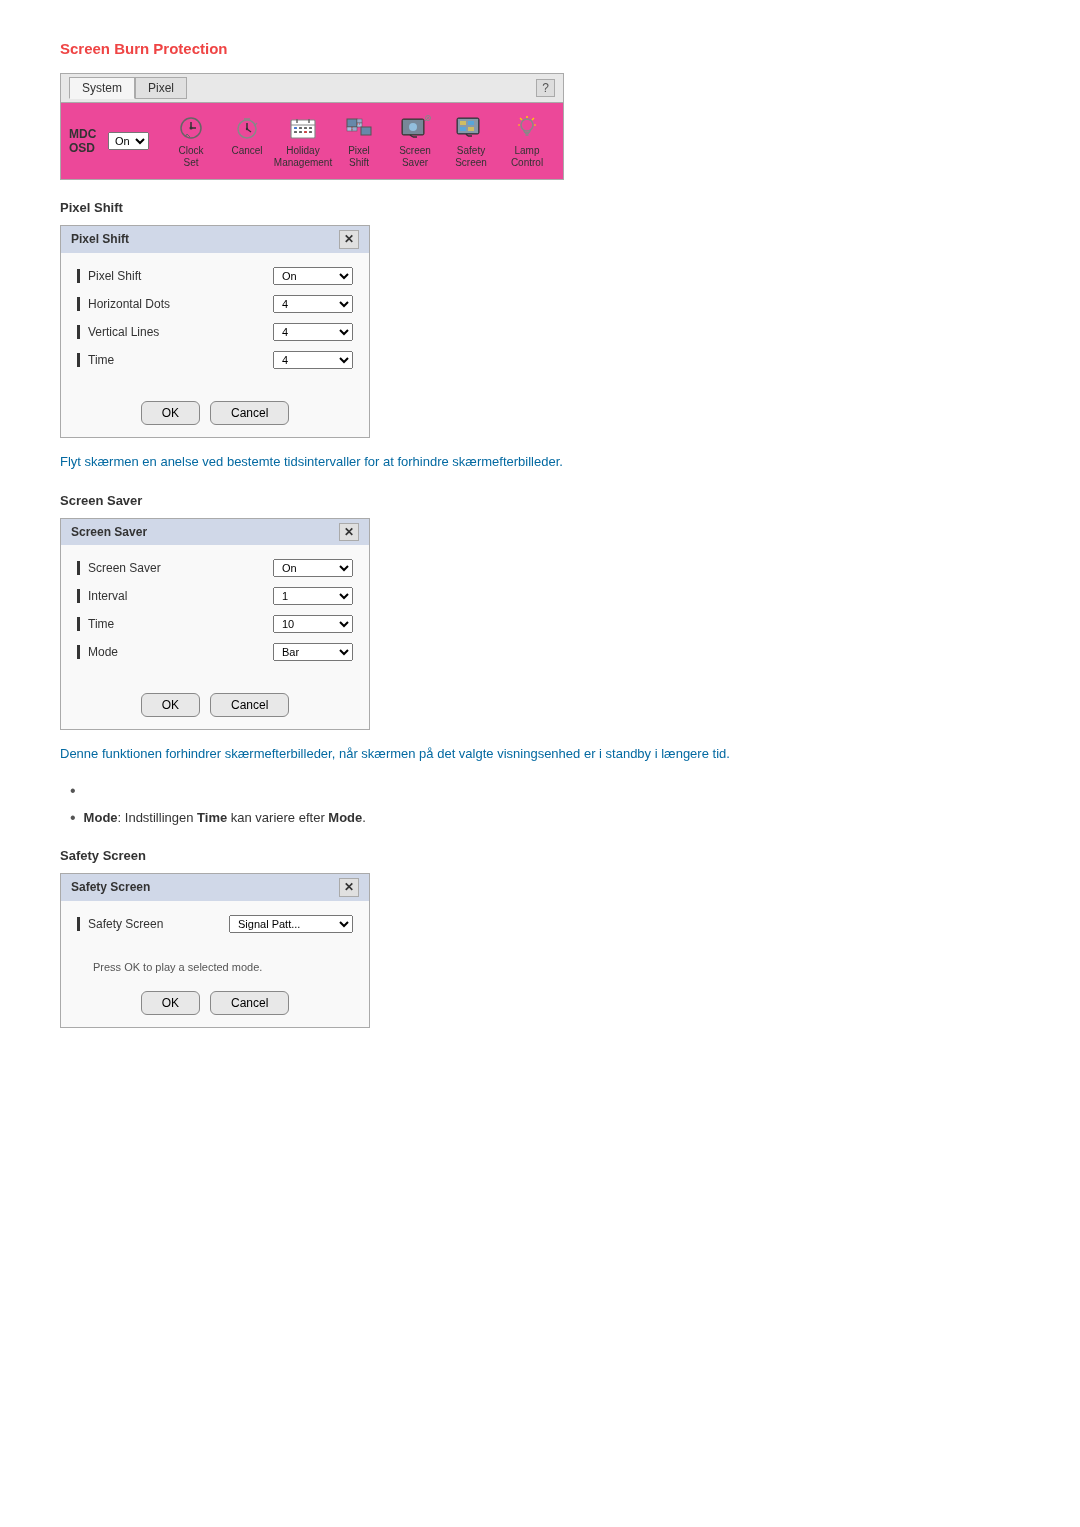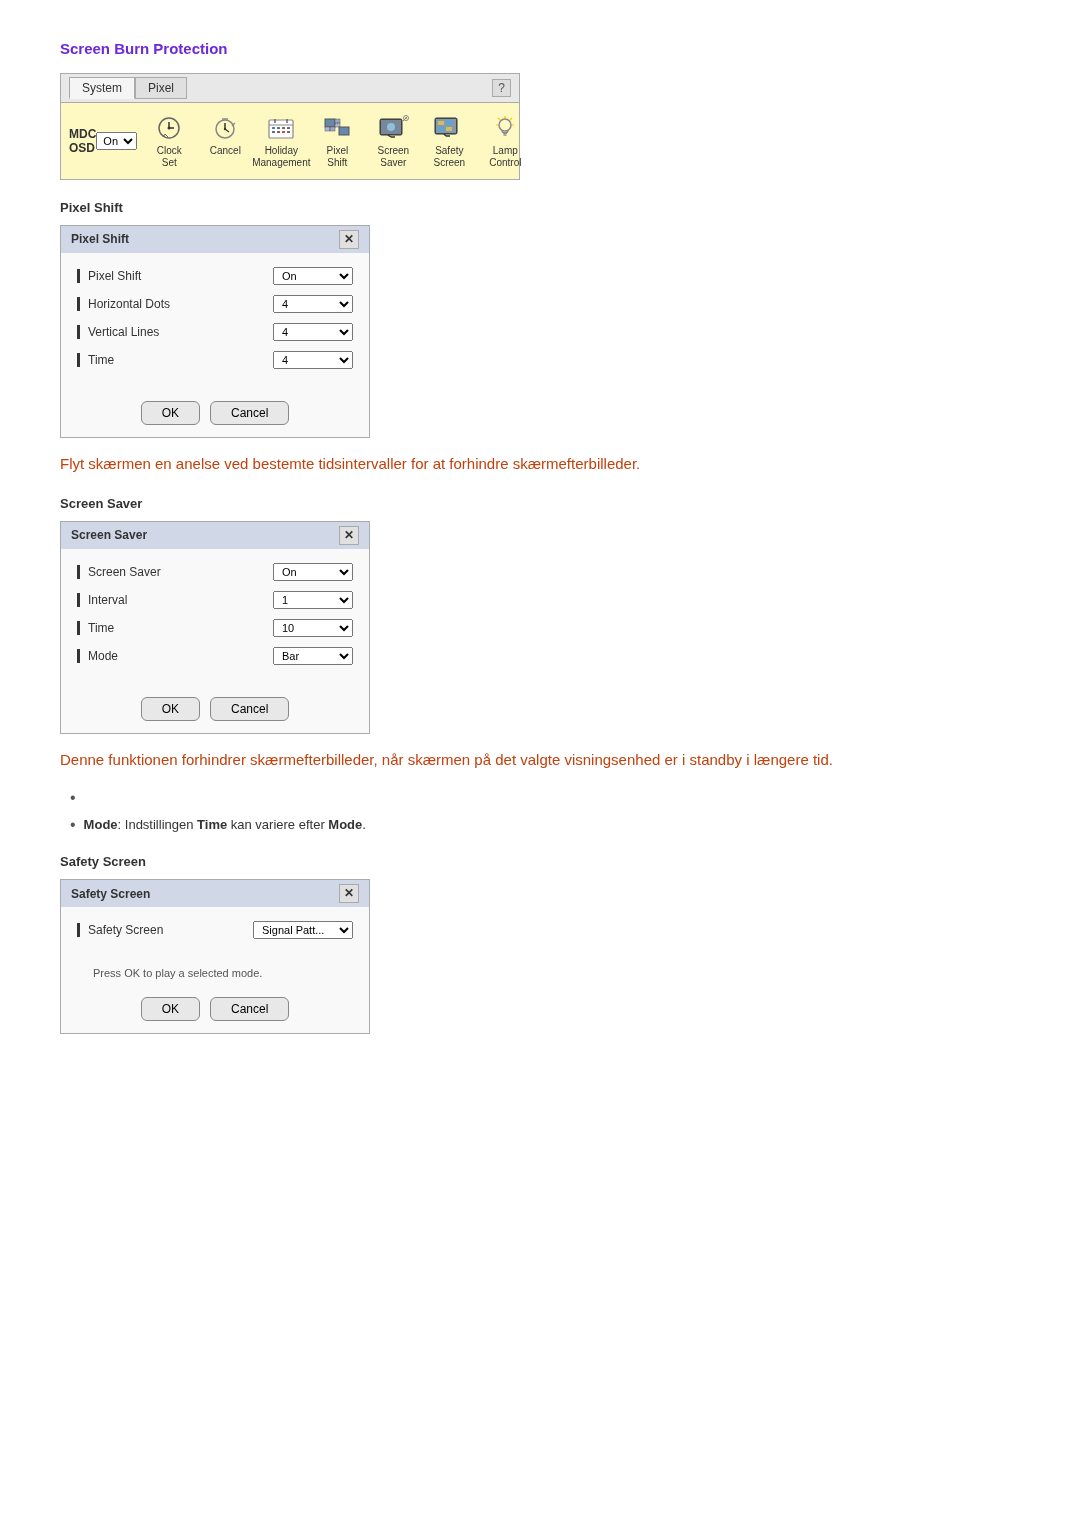--- a/index.html
+++ b/index.html
@@ -8,31 +8,31 @@
       font-family: Arial, sans-serif;
       font-size: 13px;
       color: #333;
       padding: 40px 60px;
       width: 1080px;
       min-height: 1527px;
     }
 
     
     .page-title {
-      color: #6d28d9;
+      color: #ef4444;
       font-size: 15px;
       font-weight: bold;
       margin-bottom: 16px;
     }
 
     
     .toolbar-container {
       border: 1px solid #aaa;
-      background: #fef9c3;
-      width: 460px;
+      background: #ec4899;
+      width: 504px;
       margin-bottom: 20px;
     }
     .toolbar-top {
       display: flex;
       align-items: center;
       justify-content: space-between;
       background: #e8e8e8;
       border-bottom: 1px solid #aaa;
       padding: 3px 8px;
     }
@@ -62,21 +62,21 @@
     .toolbar-body {
       display: flex;
       align-items: center;
       padding: 6px 8px;
       gap: 4px;
     }
     .toolbar-osd {
       display: flex;
       align-items: center;
       gap: 0;
-      margin-right: 0;
+      margin-right: 10px;
       font-size: 12px;
       font-weight: bold;
     }
     .toolbar-osd select {
       font-size: 11px;
       padding: 1px 2px;
     }
     .toolbar-items {
       display: flex;
       gap: 0;
@@ -176,22 +176,22 @@
       padding: 4px 20px;
       font-size: 12px;
       border: 1px solid #888;
       background: #e8e8e8;
       cursor: pointer;
       border-radius: 6px;
     }
 
     
     .desc-text {
-      font-size: 15px;
-      color: #c2410c;
+      font-size: 13px;
+      color: #0369a1;
       margin-bottom: 16px;
       line-height: 1.6;
     }
 
     
     .bullet-list {
       margin: 10px 0 16px 0;
       padding-left: 10px;
     }
     .bullet-item {
@@ -492,21 +492,21 @@
   <div class="dialog-header">
     <span>Safety Screen</span>
     <span class="dialog-close">✕</span>
   </div>
   <div class="dialog-body">
     <div class="dialog-row">
       <div class="dialog-row-label">
         <span class="row-indicator"></span>
         Safety Screen
       </div>
-      <select style="width:100px;">
+      <select style="width:124px;">
         <option>Signal Patt...</option>
         <option>All White</option>
         <option>Scroll</option>
       </select>
     </div>
   </div>
   <div style="padding: 4px 16px 10px;">
     <p class="safety-note">Press OK to play a selected mode.</p>
   </div>
   <div class="dialog-buttons">

